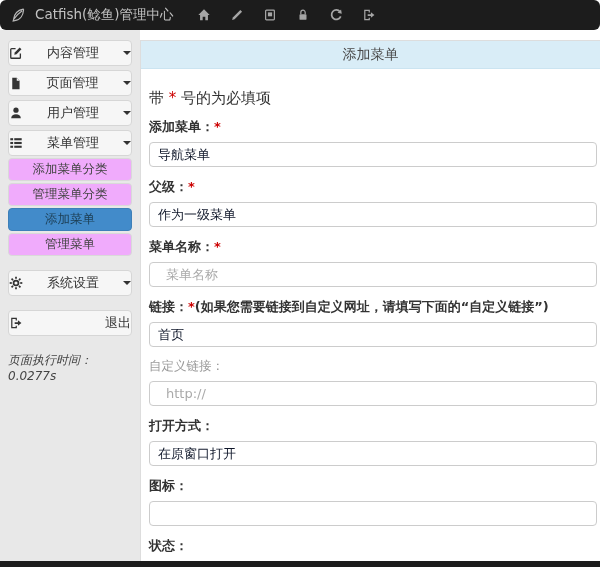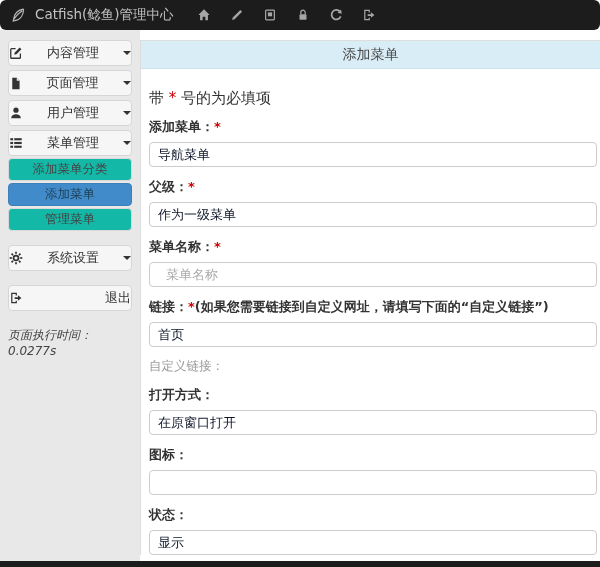--- a/index.html
+++ b/index.html
@@ -32,21 +32,21 @@
     font-size:13px; color:#333; cursor:pointer;
   }
   .sbtn:first-child { margin-top:10px; }
   .sbtn .icn { display:flex; margin-right:7px; color:#333; }
   .caret {
     display:inline-block; width:0; height:0; margin-left:7px;
     border-left:4px solid transparent; border-right:4px solid transparent;
     border-top:4px solid #333;
   }
   .subbtn {
-    margin:2px 8px 0; background:#14b8a6; border:1px solid #d9d9d9; border-radius:4px;
+    margin:2px 8px 0; background:#f0abfc; border:1px solid #d9d9d9; border-radius:4px;
     height:23px; display:flex; align-items:center; justify-content:center;
     font-size:12.5px; color:#444; cursor:pointer;
   }
   .subbtn.active { background:#428bca; border-color:#3d7fb8; color:#1c3d52; }
   .gap-lg { height:10px; }
   .exec-time { margin:16px 8px 0; font-size:12px; color:#444;font-style:italic; }
   
   .content {
     position:absolute; top:30px; bottom:6px; left:140px; right:0;
     background:#fff; overflow:hidden;
@@ -170,20 +170,23 @@
           </g>
         </svg>
     </span>
     <span>菜单管理</span>
     <span class="caret"></span>
   </div>
 
   <div class="subbtn">
     <span>添加菜单分类</span>
   </div>
+  <div class="subbtn">
+    <span>管理菜单分类</span>
+  </div>
   <div class="subbtn active">
     <span>添加菜单</span>
   </div>
   <div class="subbtn">
     <span>管理菜单</span>
   </div>
 
   <div class="gap-lg"></div>
 
   <div class="sbtn">
@@ -249,20 +252,21 @@
 
       <div class="fgroup">
         <div class="flabel"><span>链接：</span><span class="star">*</span><span class="lnote">(如果您需要链接到自定义网址，请填写下面的“自定义链接”)</span></div>
         <div class="fcontrol">
             <span>首页</span>
           </div>
       </div>
 
       <div class="fgroup">
         <div class="flabel muted">自定义链接：</div>
+        <input class="fcontrol" type="text" placeholder="http://" style="">
       </div>
 
       <div class="fgroup">
         <div class="flabel">打开方式：</div>
         <div class="fcontrol">
             <span>在原窗口打开</span>
           </div>
       </div>
 
       <div class="fgroup">

